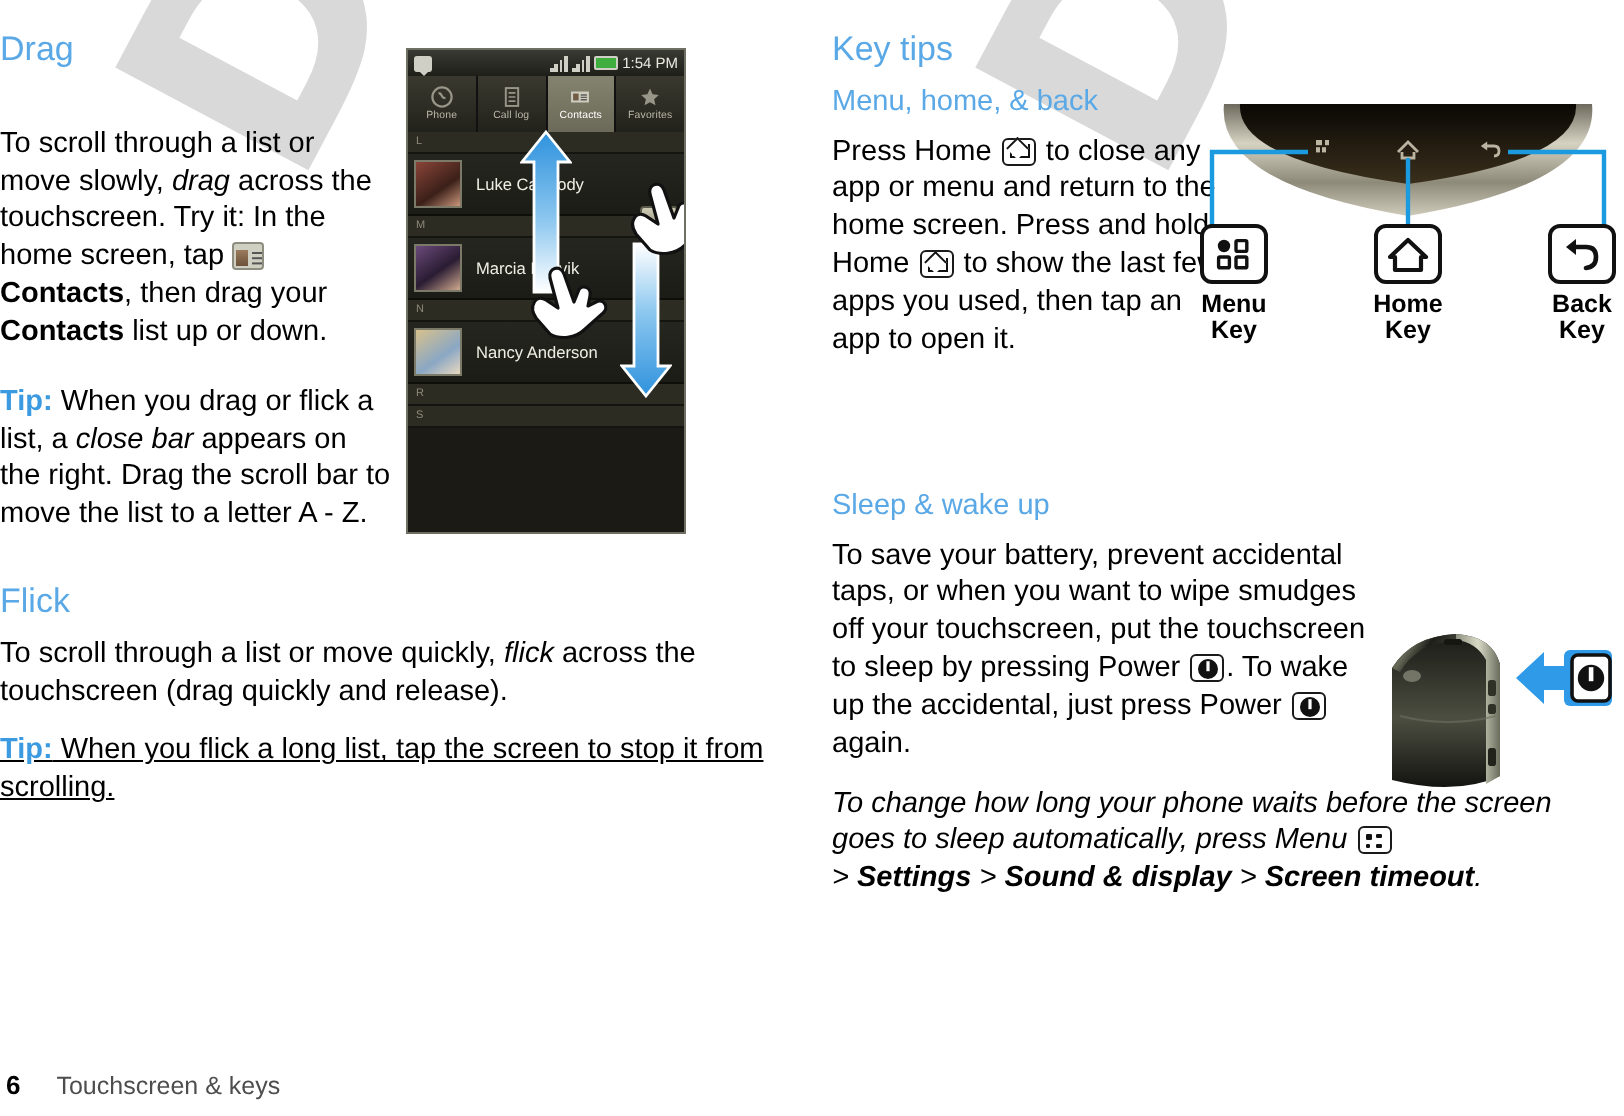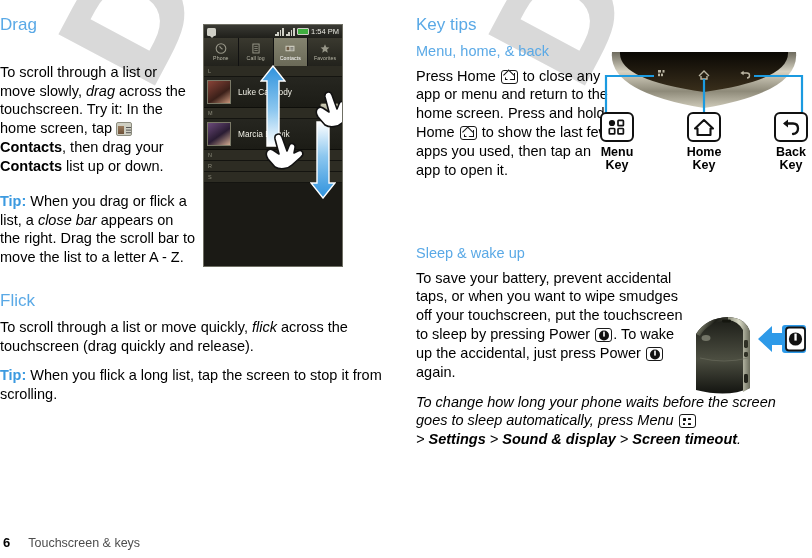--- a/index.html
+++ b/index.html
@@ -283,21 +283,21 @@
     </p>
 
     <div style="height:14px;"></div>
 
     <h3 class="sub" style="font-size:17px;">Flick</h3>
 
     <p class="body" style="width:392px;">
       <span>To scroll through a list or move quickly, </span><i>flick</i><span> across the touchscreen (drag quickly and release).</span>
     </p>
 
-    <p class="body" style="width:392px;">
+    <p class="body" style="width:392px;text-decoration:underline;">
       <span class="tip">Tip:</span><span> When you flick a long list, tap the screen to stop it from scrolling.</span>
     </p>
   </div>
 
   <div id="phone-shot">
 
     <div class="statusbar">
       <div class="sb-msg"></div>
       <div class="sb-right">
         <div class="sb-sig">
@@ -353,20 +353,24 @@
       <div class="crow">
         <div class="cthumb" style="background:linear-gradient(145deg,#8a4438,#3b2019 60%,#c9957a);"></div>
         <div class="cname">Luke Carmody</div>
       </div>
       <div class="alpha-hdr">M</div>
       <div class="crow">
         <div class="cthumb" style="background:linear-gradient(145deg,#6b4a7a,#2a1c33 55%,#d0a98f);"></div>
         <div class="cname">Marcia Bukvik</div>
       </div>
       <div class="alpha-hdr">N</div>
+      <div class="crow">
+        <div class="cthumb" style="background:linear-gradient(145deg,#d8c18c,#8aa7c4 60%,#e8d8bf);"></div>
+        <div class="cname">Nancy Anderson</div>
+      </div>
       <div class="alpha-hdr">R</div>
       <div class="alpha-hdr">S</div>
 
     </div>
 
     <div class="scrollhandle"></div>
 
     <svg class="arrow-up" viewBox="0 0 26 82">
       <defs>
         <linearGradient id="gUp" x1="0" y1="0" x2="0" y2="1">

